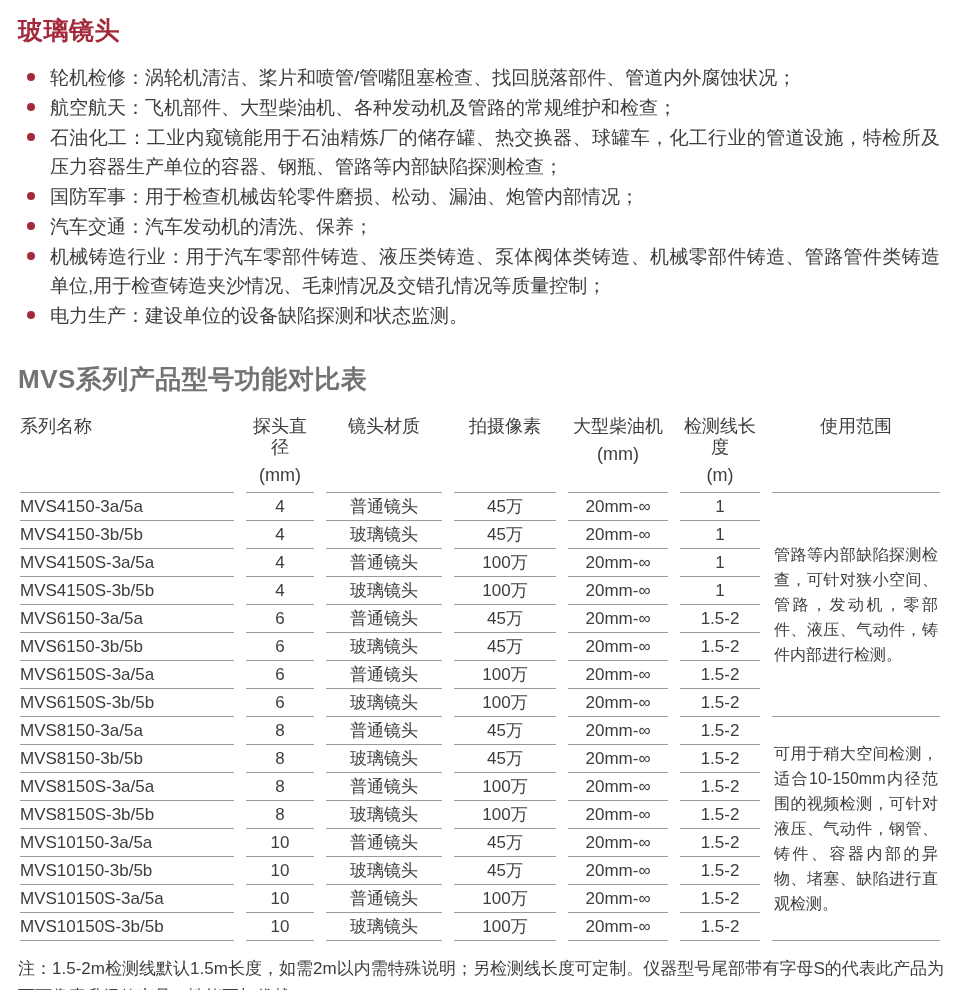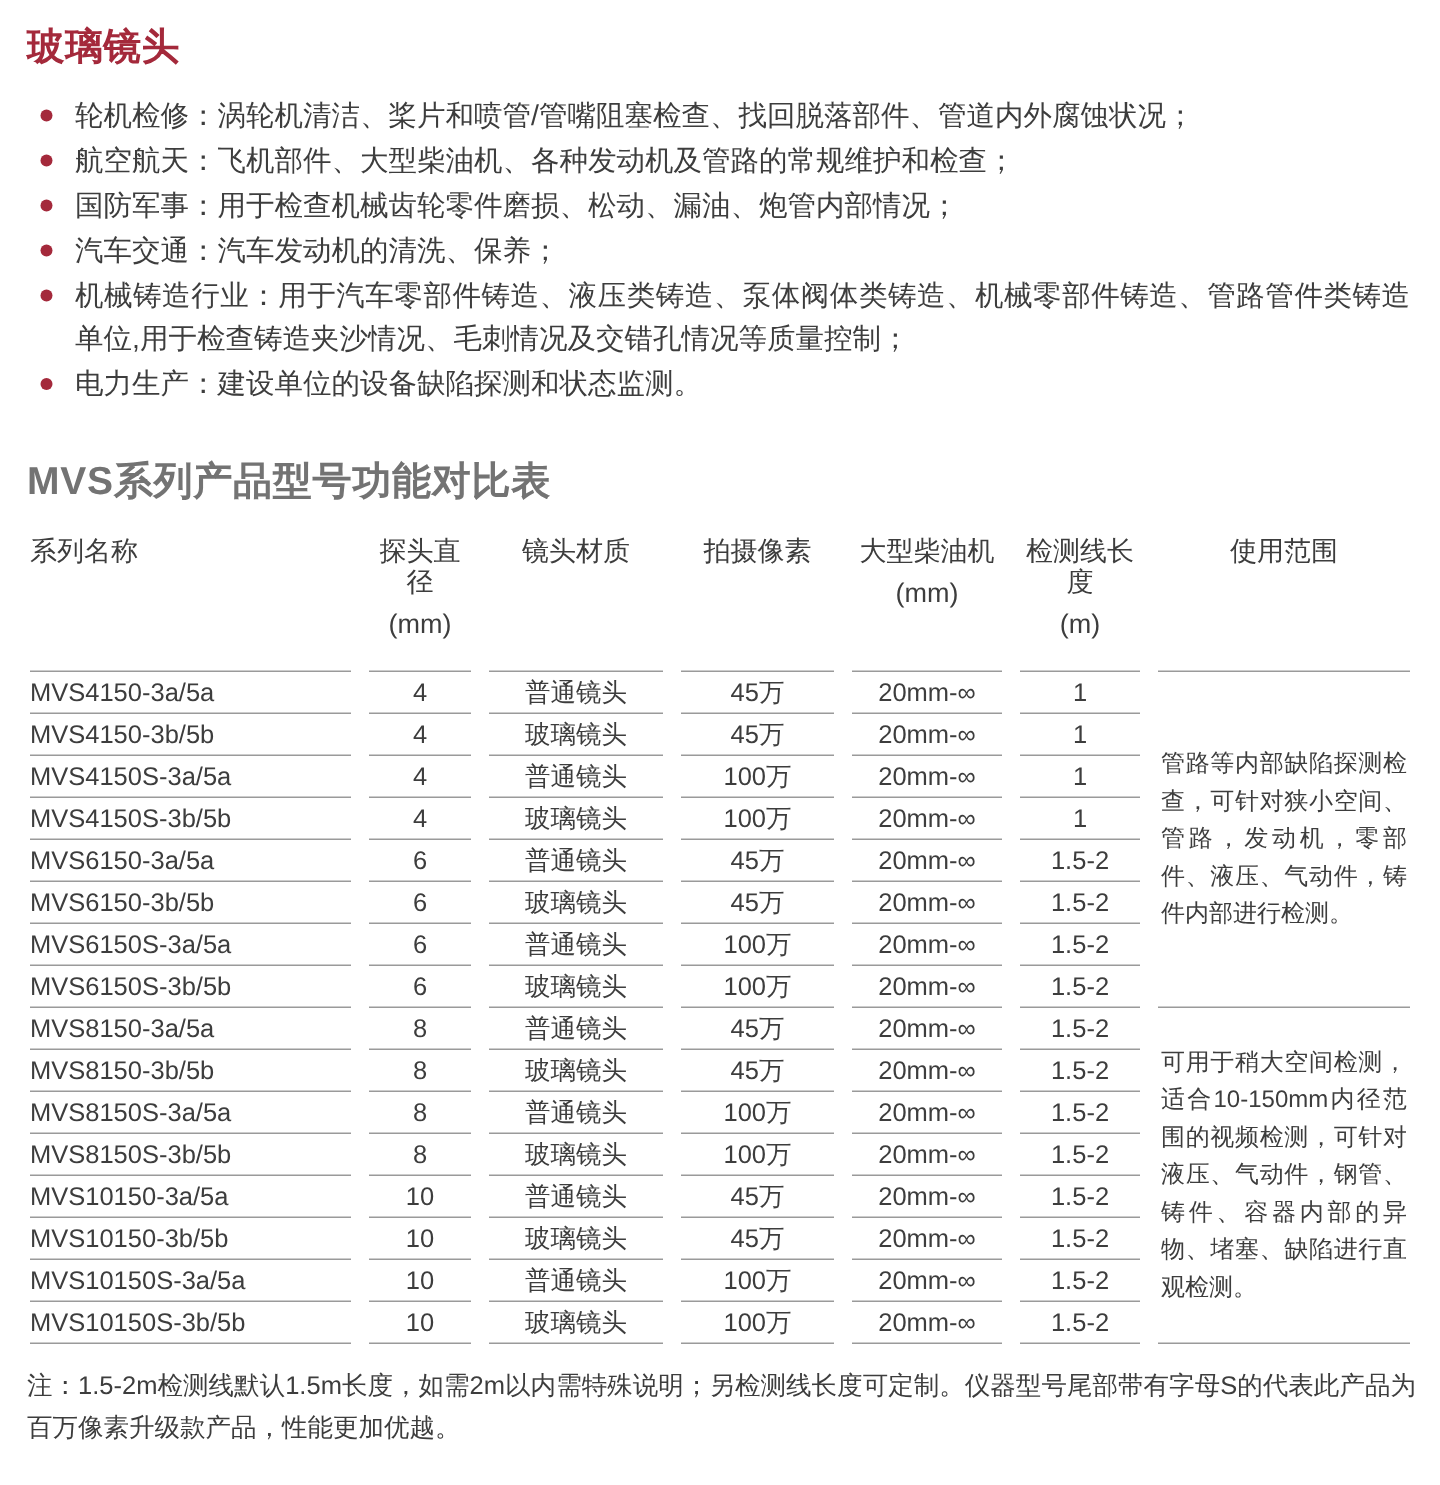--- a/index.html
+++ b/index.html
@@ -73,21 +73,21 @@
     padding: 3px 0 3px 0;
     text-align: center;
     font-weight: normal;
     line-height: 21px;
     overflow: hidden;
   }
   table.cmp th {
     vertical-align: top;
     height: 52px;
     font-size: 18px;
-    padding-bottom: 20px;
+    padding-bottom: 6px;
   }
   table.cmp th .hl2 { margin-top: 7px; }
   table.cmp th.col-name, table.cmp td.col-name {
     text-align: left;
   }
   table.cmp td.usage {
     text-align: justify;
     text-justify: inter-ideograph;
     word-break: break-all;
     vertical-align: middle;
@@ -109,20 +109,21 @@
 </head>
 <body>
 
 <div class="page">
 
   <h1 class="h-apps">玻璃镜头</h1>
 
   <ul class="apps">
     <li><span class="dot"></span><span>轮机检修：涡轮机清洁、桨片和喷管/管嘴阻塞检查、找回脱落部件、管道内外腐蚀状况；</span></li>
     <li><span class="dot"></span><span>航空航天：飞机部件、大型柴油机、各种发动机及管路的常规维护和检查；</span></li>
+    <li><span class="dot"></span><span>石油化工：工业内窥镜能用于石油精炼厂的储存罐、热交换器、球罐车，化工行业的管道设施，特检所及压力容器生产单位的容器、钢瓶、管路等内部缺陷探测检查；</span></li>
     <li><span class="dot"></span><span>国防军事：用于检查机械齿轮零件磨损、松动、漏油、炮管内部情况；</span></li>
     <li><span class="dot"></span><span>汽车交通：汽车发动机的清洗、保养；</span></li>
     <li><span class="dot"></span><span>机械铸造行业：用于汽车零部件铸造、液压类铸造、泵体阀体类铸造、机械零部件铸造、管路管件类铸造单位,用于检查铸造夹沙情况、毛刺情况及交错孔情况等质量控制；</span></li>
     <li><span class="dot"></span><span>电力生产：建设单位的设备缺陷探测和状态监测。</span></li>
   </ul>
 
   <h1 class="h-mvs">MVS系列产品型号功能对比表</h1>
 
   <table class="cmp">
     <colgroup>

